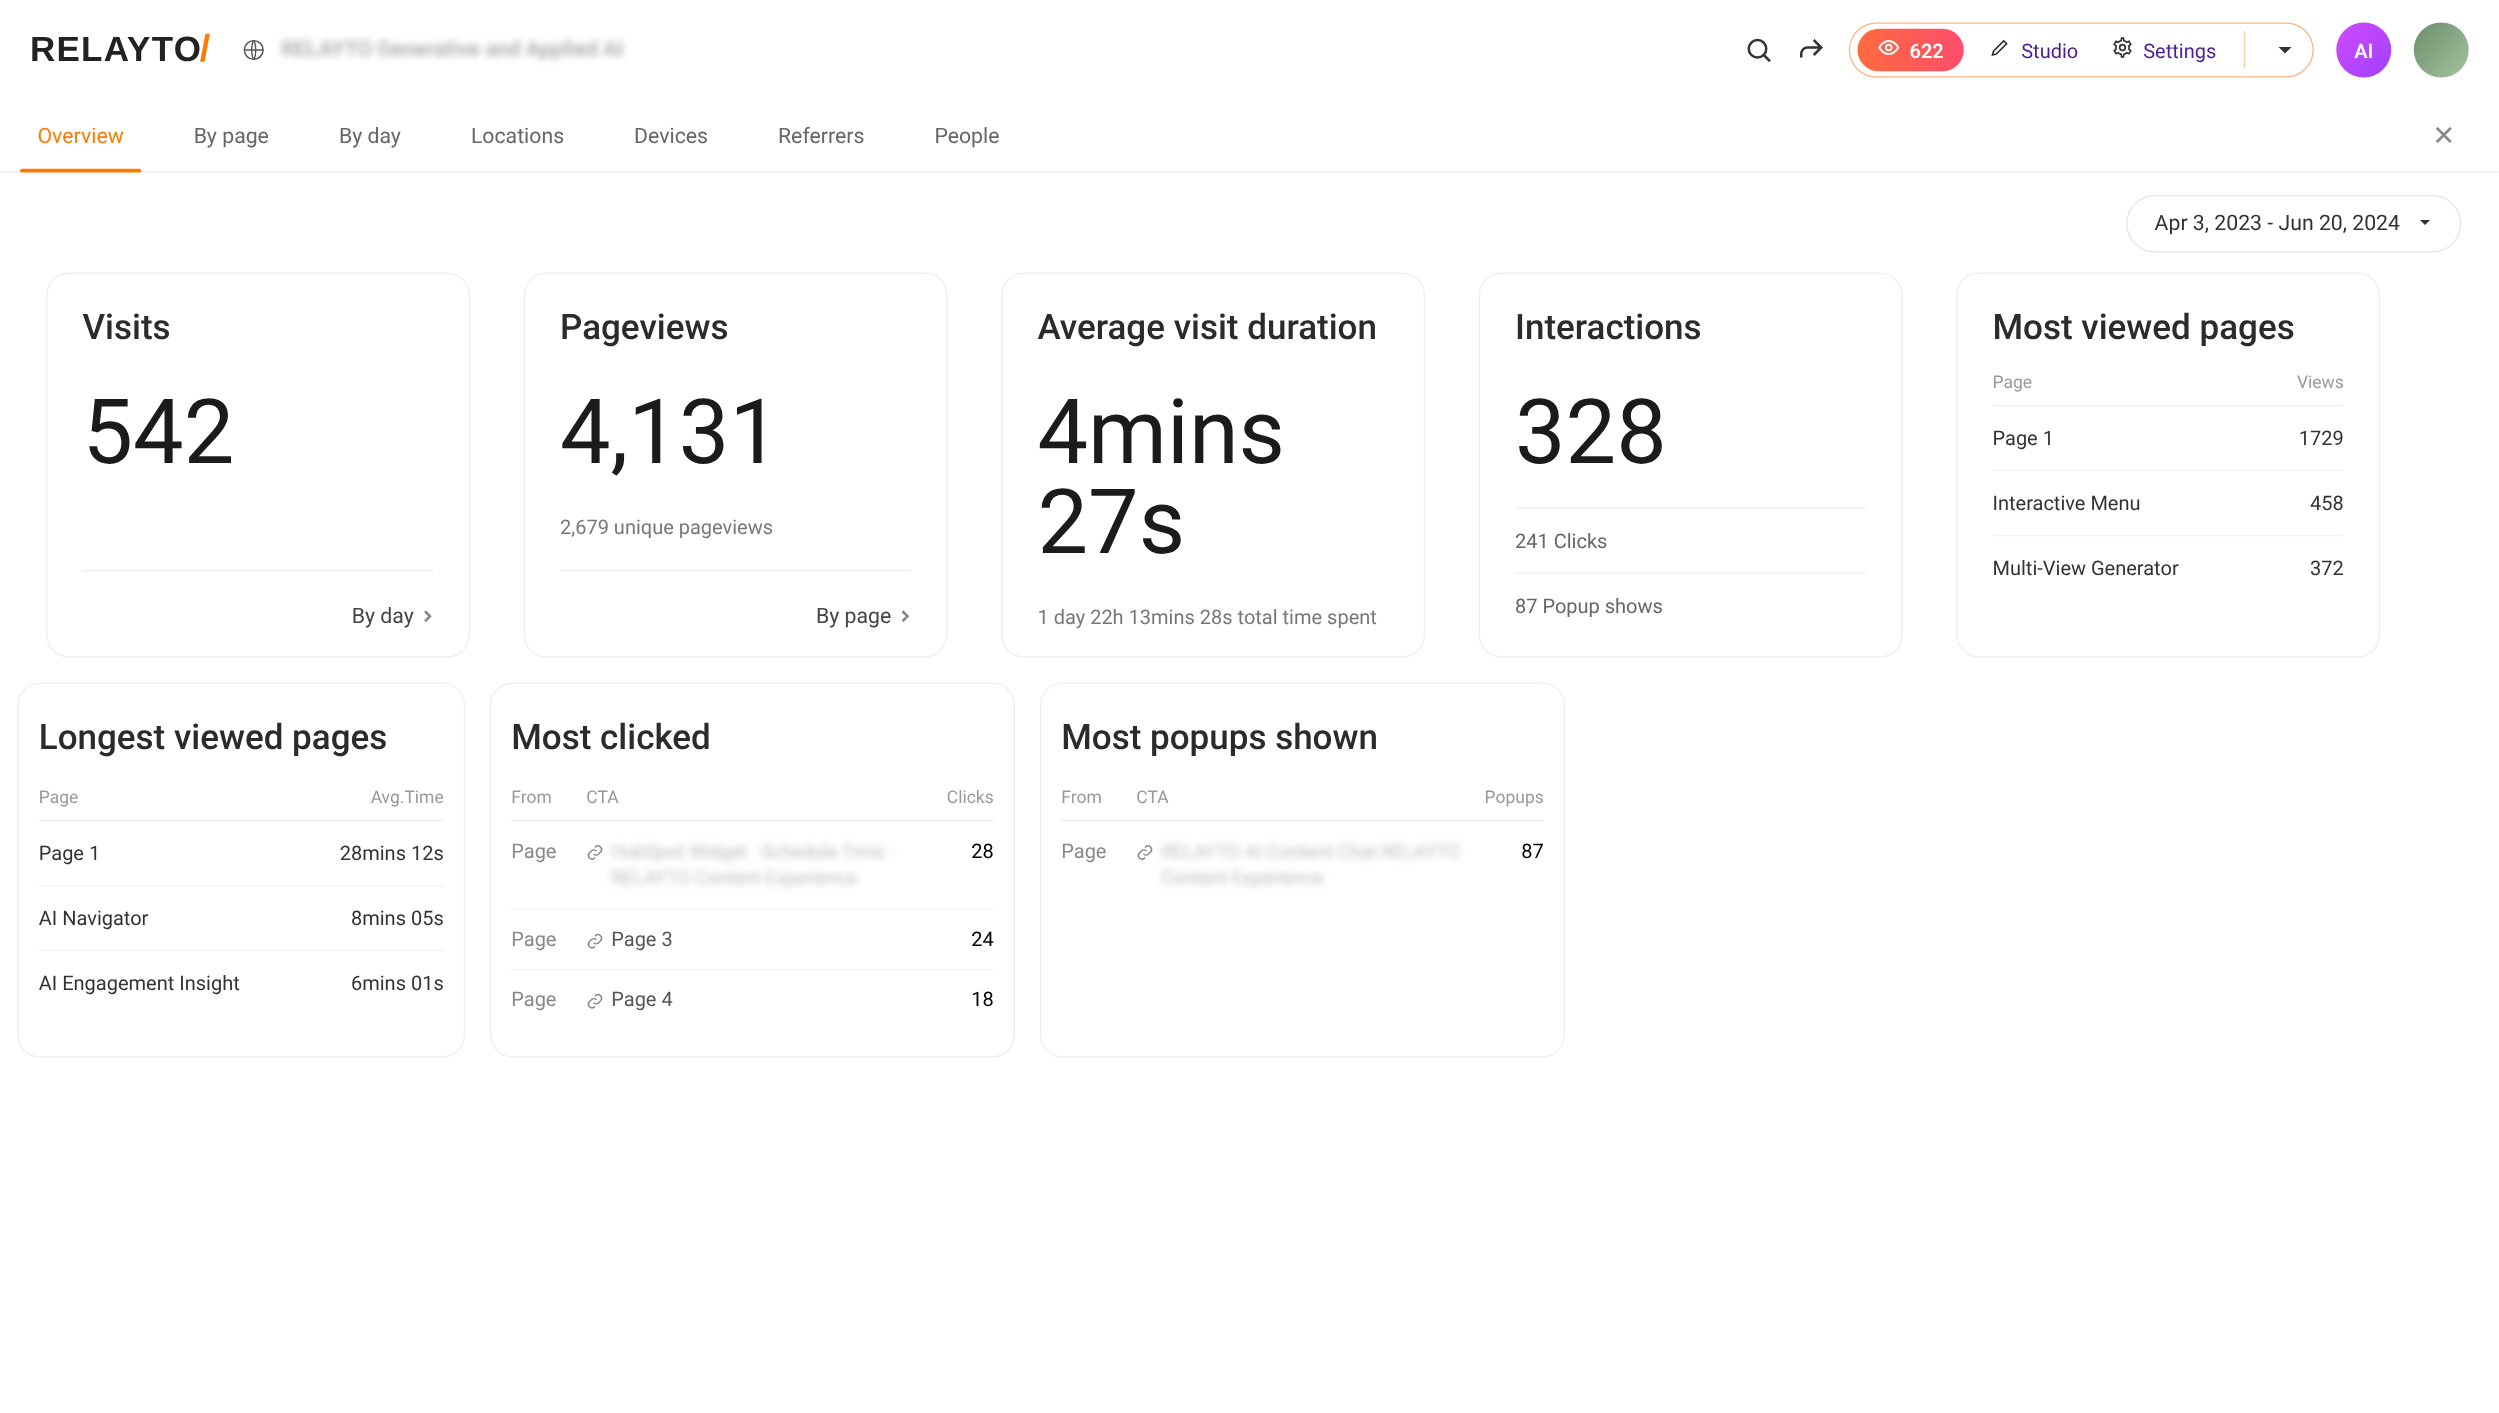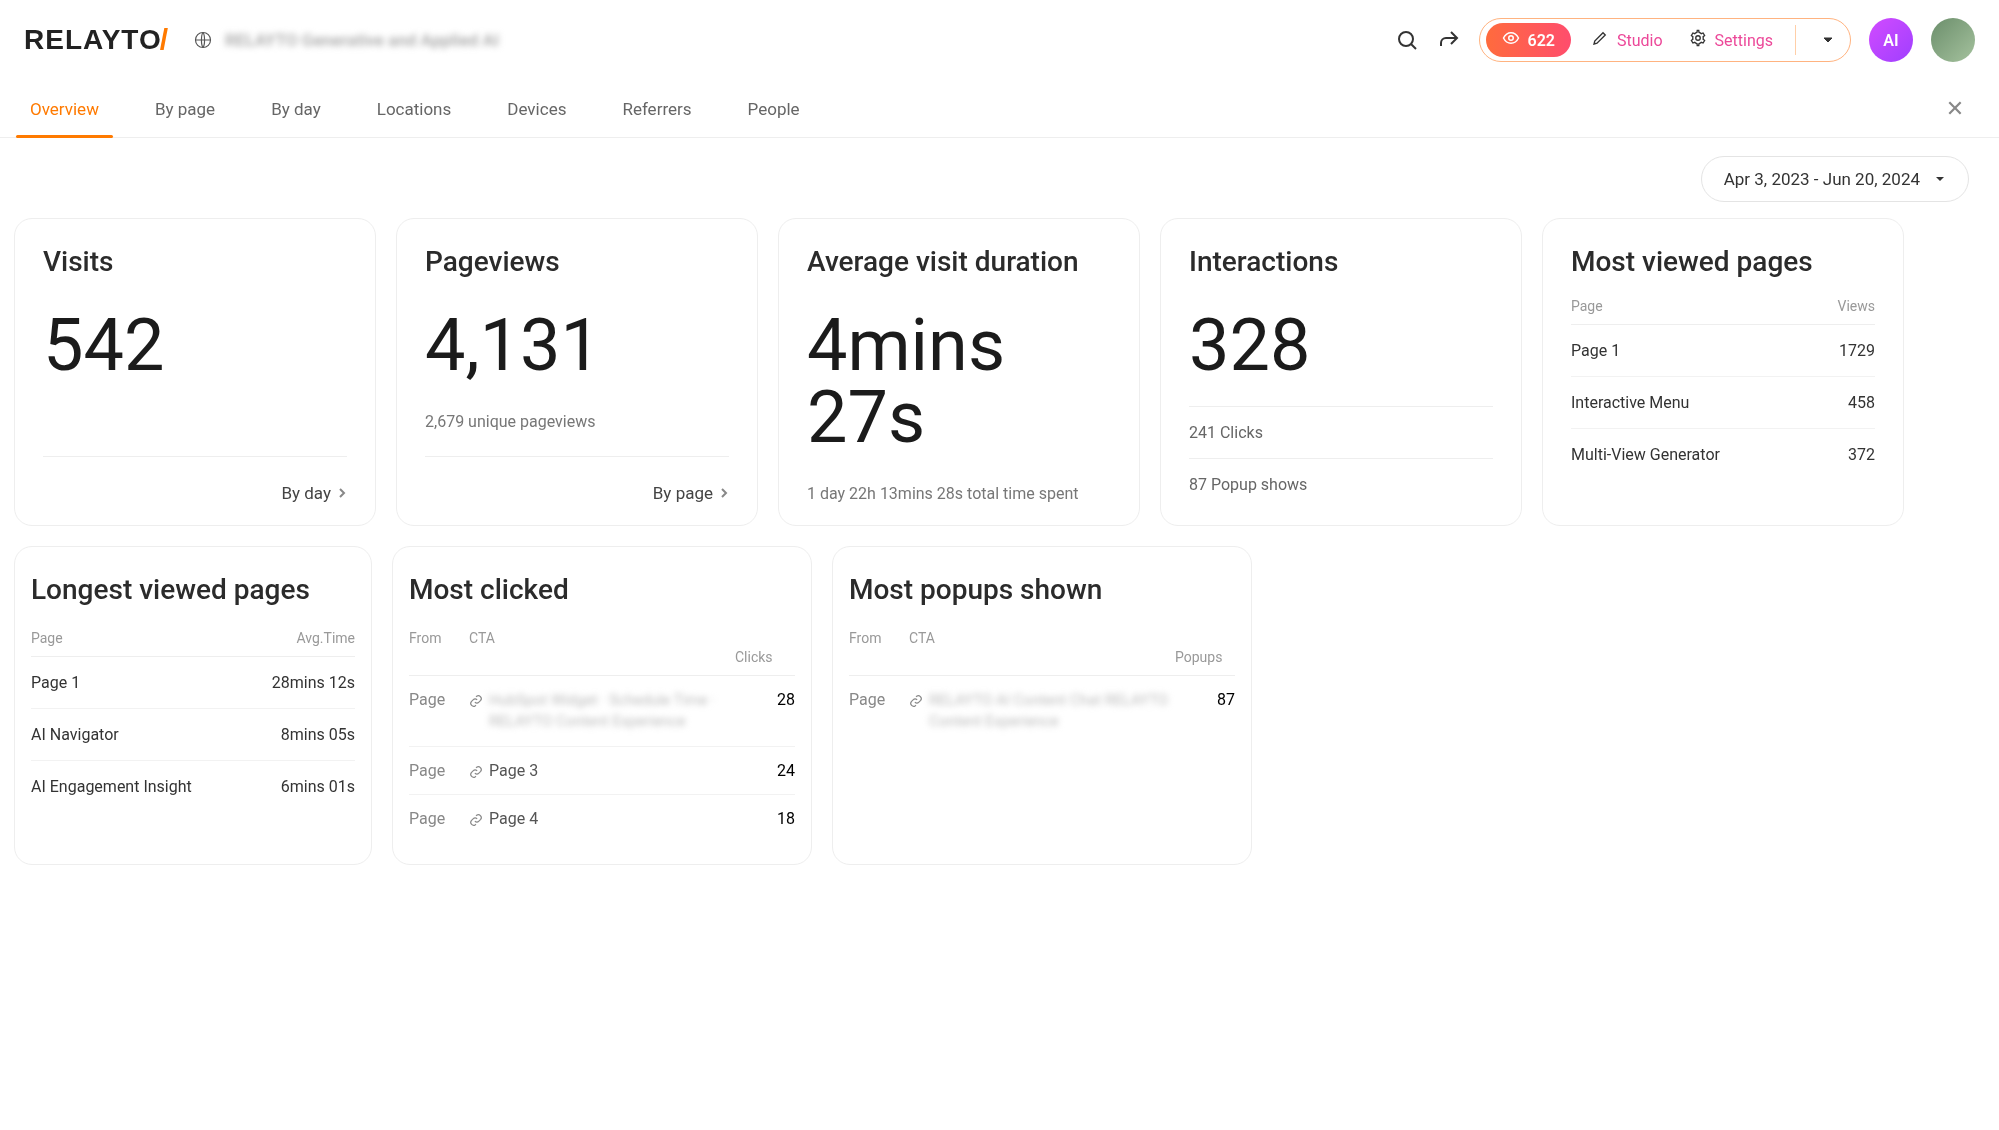--- a/index.html
+++ b/index.html
@@ -63,21 +63,21 @@
   }
   .views-pill{
     background:linear-gradient(90deg,#ff6b3d,#ff4d6d);
     color:#fff;
     border-radius:999px;
     padding:6px 16px;
     display:flex;align-items:center;gap:8px;
     font-weight:600;font-size:16px;
   }
   .views-pill svg{width:18px;height:18px;stroke:#fff;fill:none;stroke-width:2;}
-  .pill-item{display:flex;align-items:center;gap:8px;font-size:16px;color:#ec4899;cursor:pointer;padding:4px 6px;}
+  .pill-item{display:flex;align-items:center;gap:8px;font-size:16px;color:#4c1d95;cursor:pointer;padding:4px 6px;}
   .pill-item svg{width:18px;height:18px;stroke:#333;fill:none;stroke-width:1.8;}
   .pill-divider{width:1px;height:30px;background:#ffcfa8;margin:0 2px;}
   .caret-btn{padding:4px 10px;cursor:pointer;}
   .caret-btn svg{width:12px;height:12px;stroke:#333;fill:#333;}
   .avatar{width:44px;height:44px;border-radius:50%;display:flex;align-items:center;justify-content:center;font-weight:600;}
   .avatar.ai{background:linear-gradient(135deg,#d24bff,#9f3fff);color:#fff;font-size:16px;}
   .avatar.photo{background:linear-gradient(135deg,#6b8e6b,#a5c29e);}
 
   
   .tabbar{
@@ -122,21 +122,21 @@
   .grid{
     display:grid;
     grid-template-columns: repeat(5, 362px);
     gap: 20px;
     padding: 10px 14px 20px;
   }
   .card{
     border:1px solid #eee;border-radius:18px;
     padding:26px 28px 22px;
     background:#fff;
-    display:flex;flex-direction:column;
+    display:flex;flex-direction:column;margin-left:23px;
   }
   .card h2{font-size:28px;font-weight:500;color:#2b2b2b;margin-bottom:14px;}
   .bignum{font-size:72px;font-weight:400;color:#1b1b1b;line-height:1;margin:18px 0 24px;}
   .subtext{font-size:16px;color:#777;margin-top:6px;}
   .card-footer-link{
     margin-top:auto;padding-top:26px;border-top:1px solid #eee;
     display:flex;justify-content:flex-end;align-items:center;gap:6px;
     font-size:17px;color:#444;cursor:pointer;
   }
   .card-footer-link svg{width:10px;height:10px;stroke:#888;fill:none;stroke-width:2;}
@@ -160,21 +160,21 @@
   }
   .card2{
     border:1px solid #eee;border-radius:18px;
     padding:26px 16px 22px;background:#fff;
   }
   .card2 h2{font-size:28px;font-weight:500;color:#2b2b2b;margin-bottom:18px;}
 
   .tbl3-head{display:flex;font-size:14px;color:#999;padding:6px 0 10px;border-bottom:1px solid #eee;}
   .tbl3-head .hc1{width:60px;}
   .tbl3-head .hc2{flex:1;}
-  .tbl3-head .hc3{width:60px;text-align:left;margin-top:19px;}
+  .tbl3-head .hc3{width:60px;text-align:right;}
   .tbl3-row{display:flex;align-items:flex-start;padding:14px 0;font-size:16px;color:#555;border-bottom:1px solid #f2f2f2;}
   .tbl3-row:last-child{border-bottom:none;}
   .tbl3-row .rc1{width:60px;color:#888;}
   .tbl3-row .rc2{flex:1;display:flex;align-items:flex-start;gap:6px;}
   .tbl3-row .rc3{width:60px;text-align:right;color:#000000;}
   .link-icon{width:14px;height:14px;flex-shrink:0;margin-top:3px;}
   .link-icon svg{width:14px;height:14px;stroke:#888;fill:none;stroke-width:2;}
   .blurred{color:#bbb;filter:blur(3px);font-size:15px;line-height:1.4;}
 
 </style>

